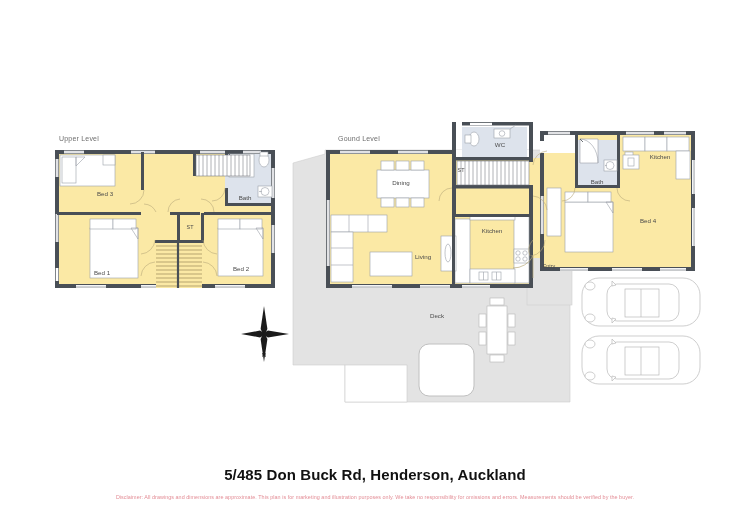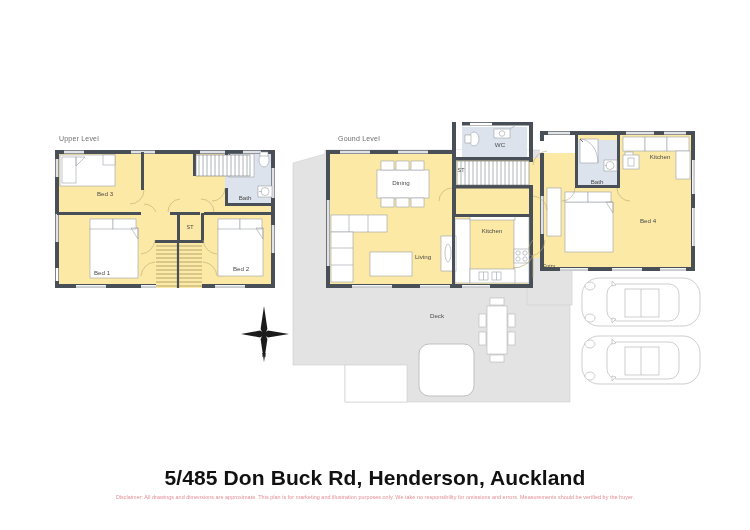--- a/index.html
+++ b/index.html
@@ -28,21 +28,21 @@
   .compass-n{
     font-size:6px;fill:#222;text-anchor:middle;
     font-family:"Liberation Sans", sans-serif;
   }
 
   .title{
     position:absolute;
     left:0;right:0;
     top:466px;
     text-align:center;
-    font-size:21px;
+    font-size:15px;
     font-weight:bold;
     color:#111;
     letter-spacing:.1px;
     font-family:"Liberation Sans", sans-serif;
   }
   .disclaimer{
     position:absolute;
     left:0;right:0;
     top:494px;
     text-align:center;

